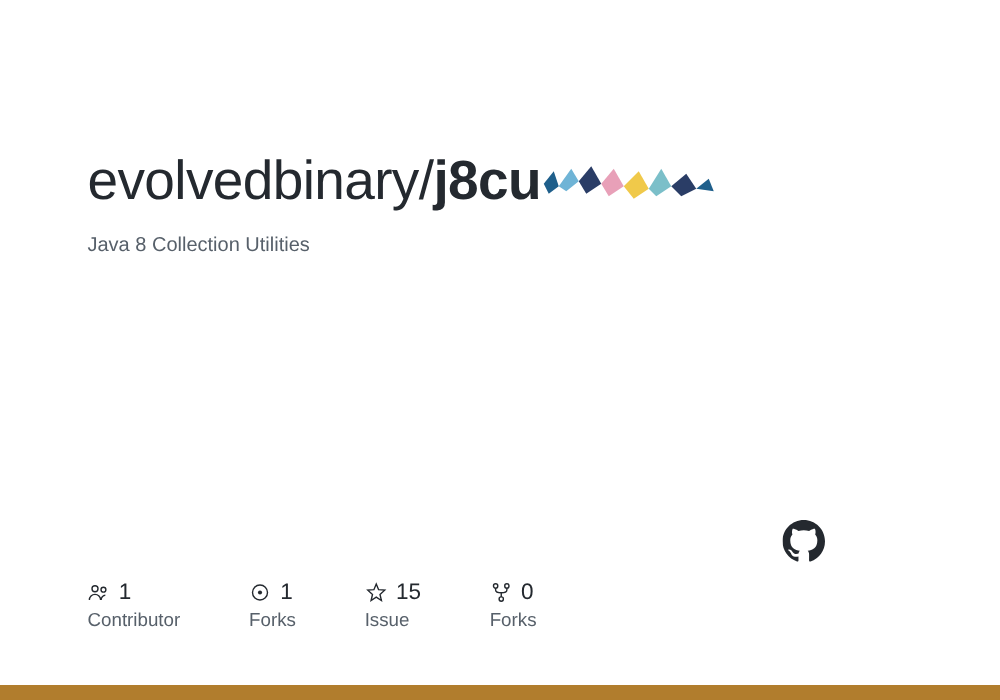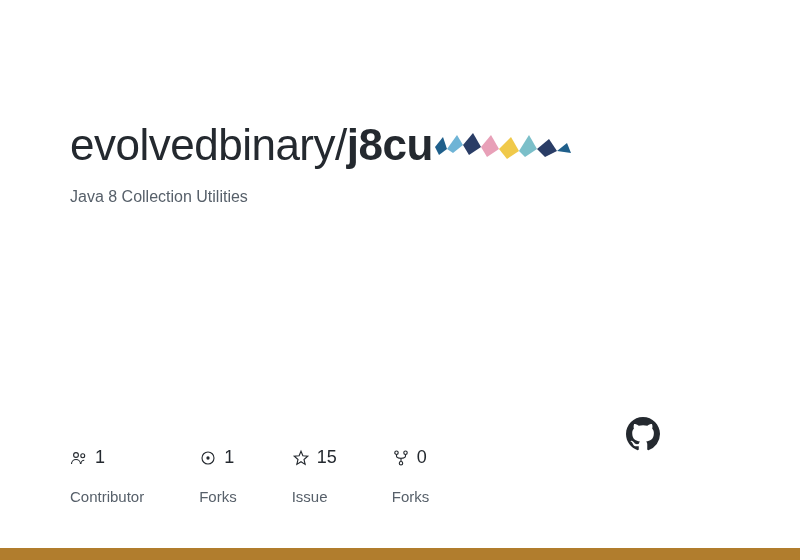--- a/index.html
+++ b/index.html
@@ -82,21 +82,20 @@
     stroke-width: 1.5;
   }
   .stat-value {
     font-size: 18px;
     color: #24292f;
     font-weight: 400;
   }
   .stat-label {
     font-size: 15px;
     color: #57606a;
-    margin-top: 16px;
   }
   .github-mark {
     position: absolute;
     bottom: 50px;
     right: 70px;
   }
   .github-mark svg {
     width: 34px;
     height: 34px;
     fill: #24292f;

